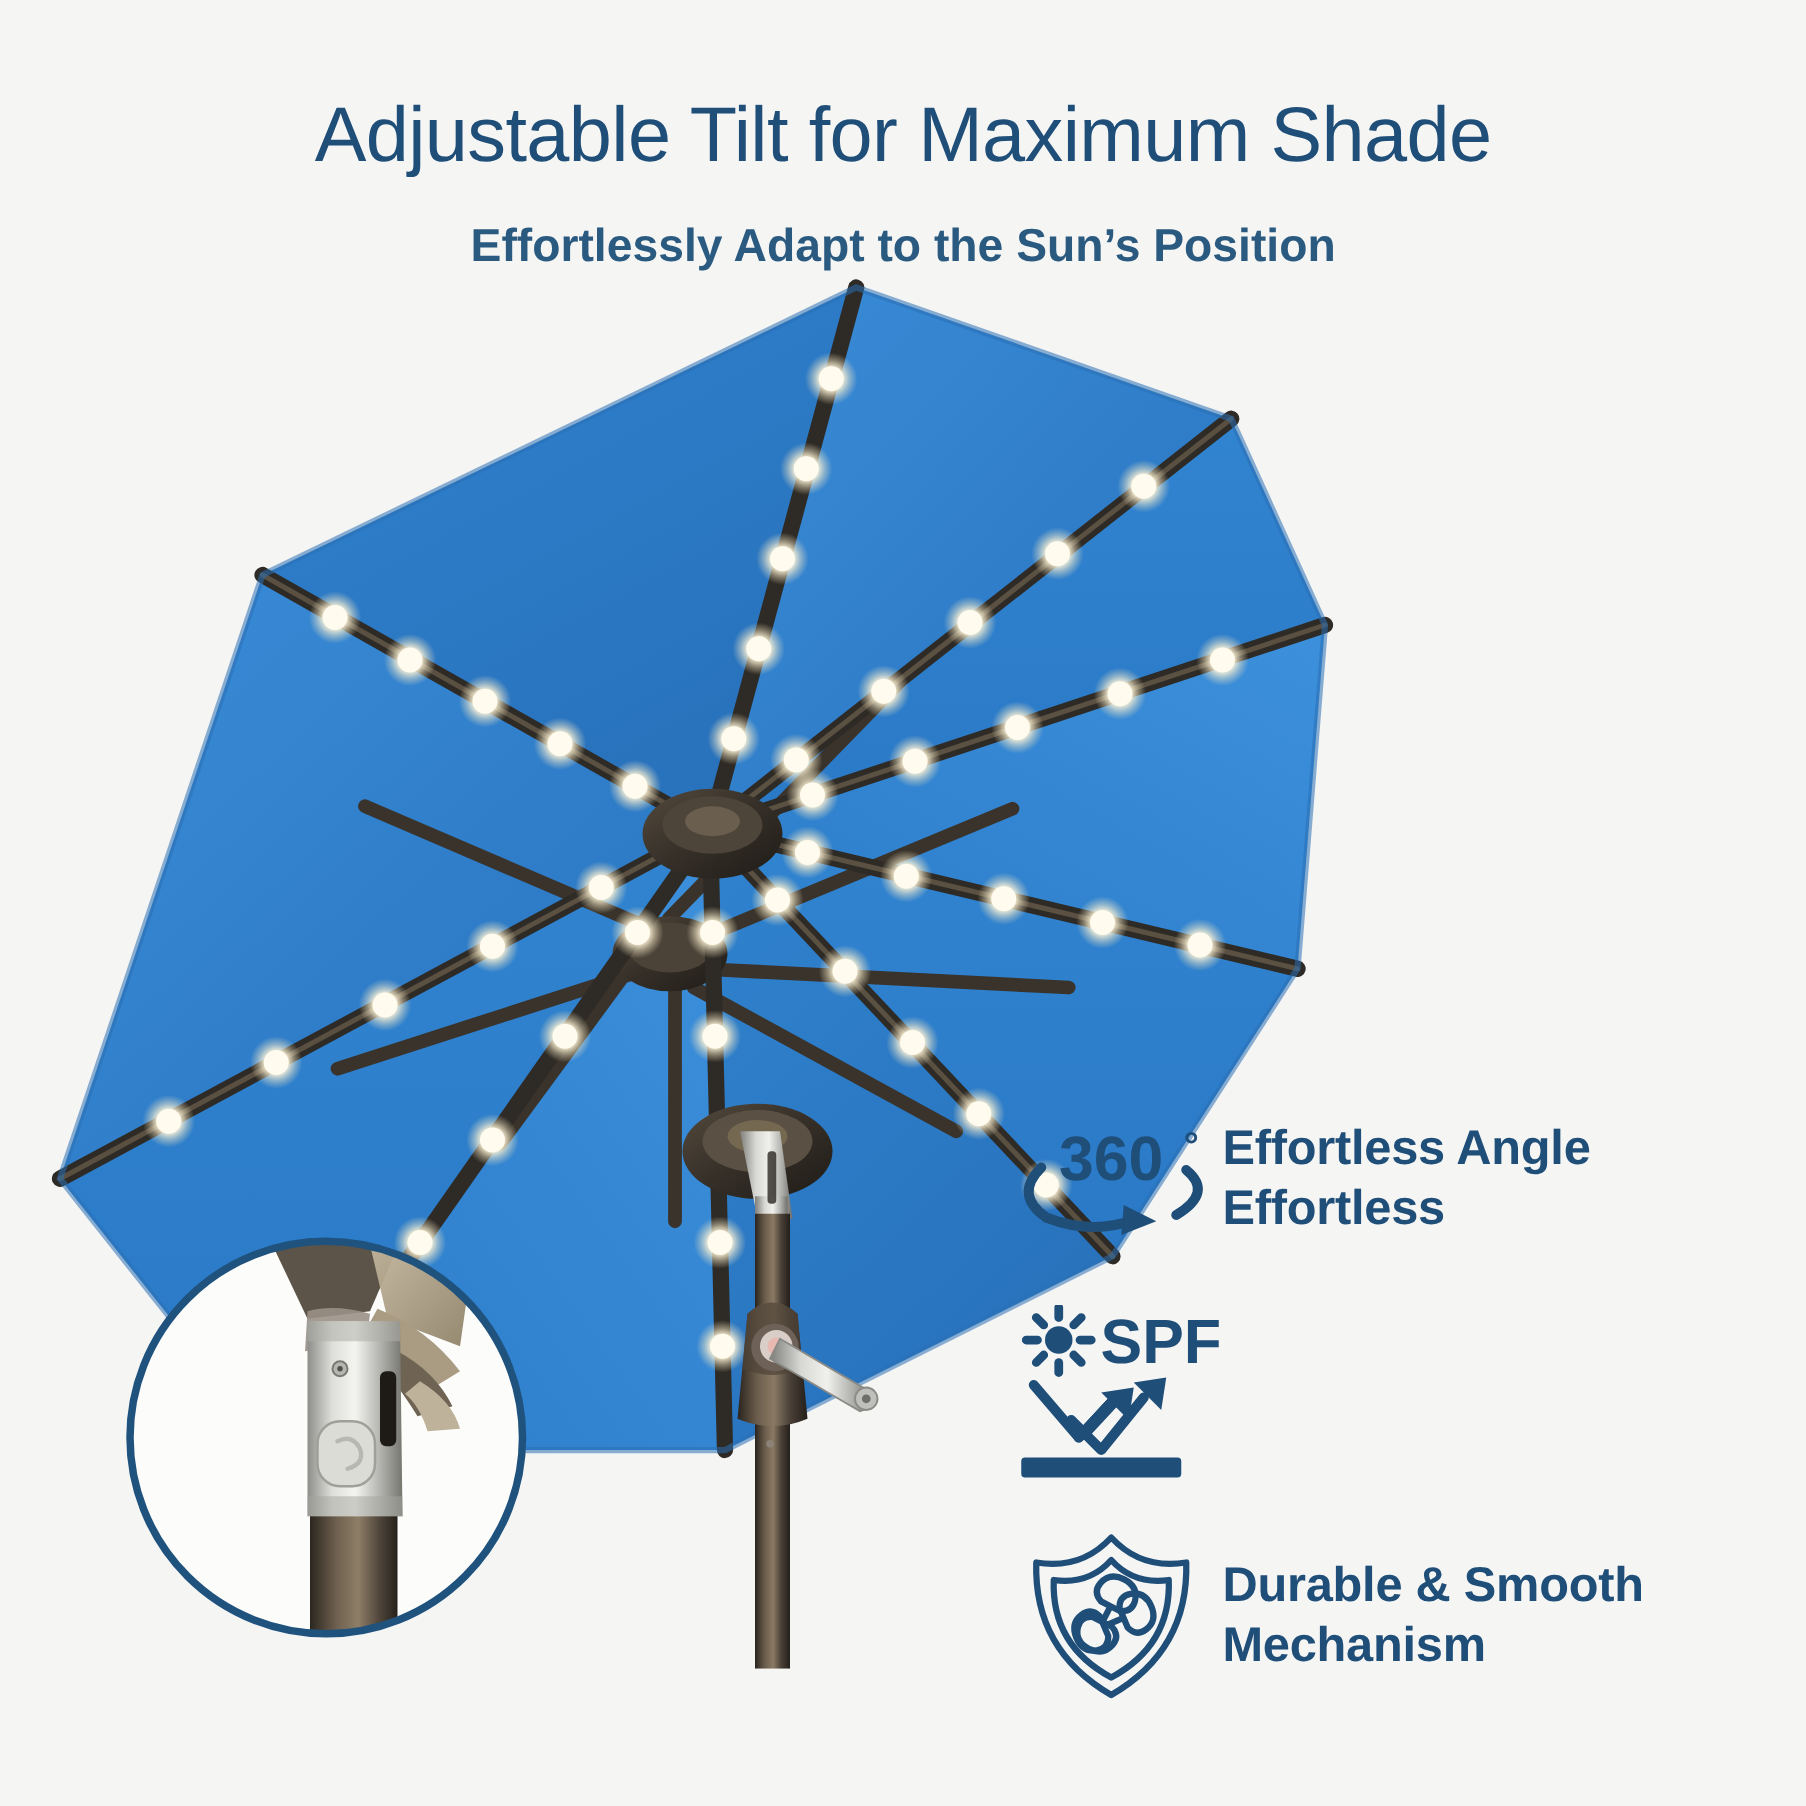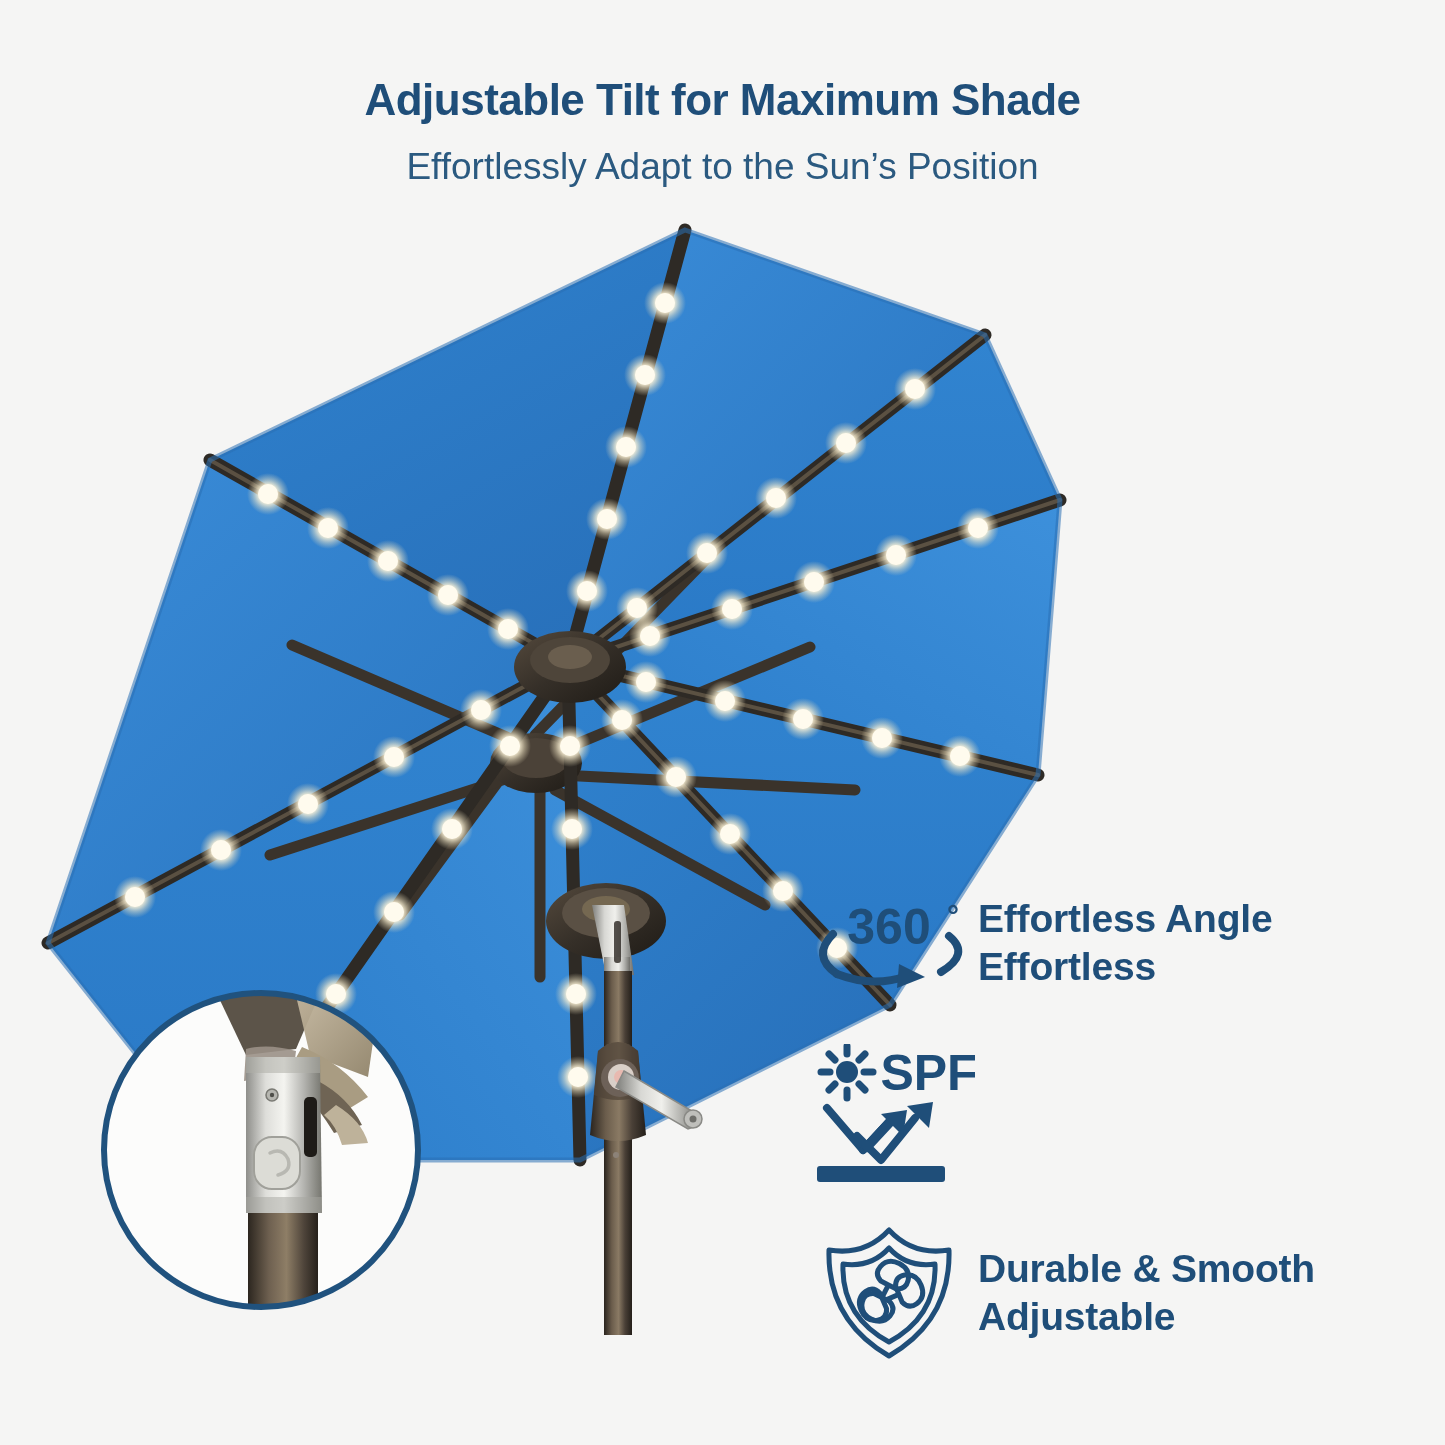--- a/index.html
+++ b/index.html
@@ -13,31 +13,31 @@
   .stage{position:absolute;inset:0;}
 
   
   .header{
     position:absolute;left:0;top:0;width:1445px;
     text-align:center;
   }
   .title{
     margin:0;
     padding-top:78px;
-    font-size:44px;
-    font-weight:bold;
+    font-size:62px;
+    font-weight:normal;
     letter-spacing:-0.5px;
     color:#1F4E79;
     line-height:1.0;
   }
   .subtitle{
-    margin:0;
+    margin:12px;
     padding-top:26px;
     font-size:37px;
-    font-weight:normal;
+    font-weight:bold;
     color:#2B5A80;
     line-height:1.0;
   }
 
   
   .product-art{
     position:absolute;
     left:20px;top:215px;
     width:1080px;height:1120px;
   }
@@ -554,19 +554,19 @@
             <path d="M 104 44 q -9 -9 -19 -3 q -8 5 -4 14 l 6 6 l -10 10 l -6 -6 q -9 -4 -14 4 q -6 10 3 19 q 9 9 19 3 q 8 -5 4 -14 l -6 -6 l 10 -10 l 6 6 q 9 4 14 -4 q 6 -10 -3 -19 Z" transform="rotate(-18 86 66)"></path>
           </g>
 
           <g fill="none" stroke="#1F4E79" stroke-width="5" stroke-linejoin="round">
             <path d="M 112 52 q -9 -9 -19 -3 q -8 5 -4 14 l 6 6 l -12 12 l -6 -6 q -9 -4 -14 4 q -6 10 3 19 q 9 9 19 3 q 8 -5 4 -14 l -6 -6 l 12 -12 l 6 6 q 9 4 14 -4 q 6 -10 -3 -19 Z" transform="rotate(22 92 72)"></path>
           </g>
         </svg>
       </div>
       <div class="feature-label">
         <div>Durable &amp; Smooth</div>
-        <div>Adjustable</div>
+        <div>Mechanism</div>
       </div>
     </div>
 
   </div>
 
 </div>
 
 </body></html>

